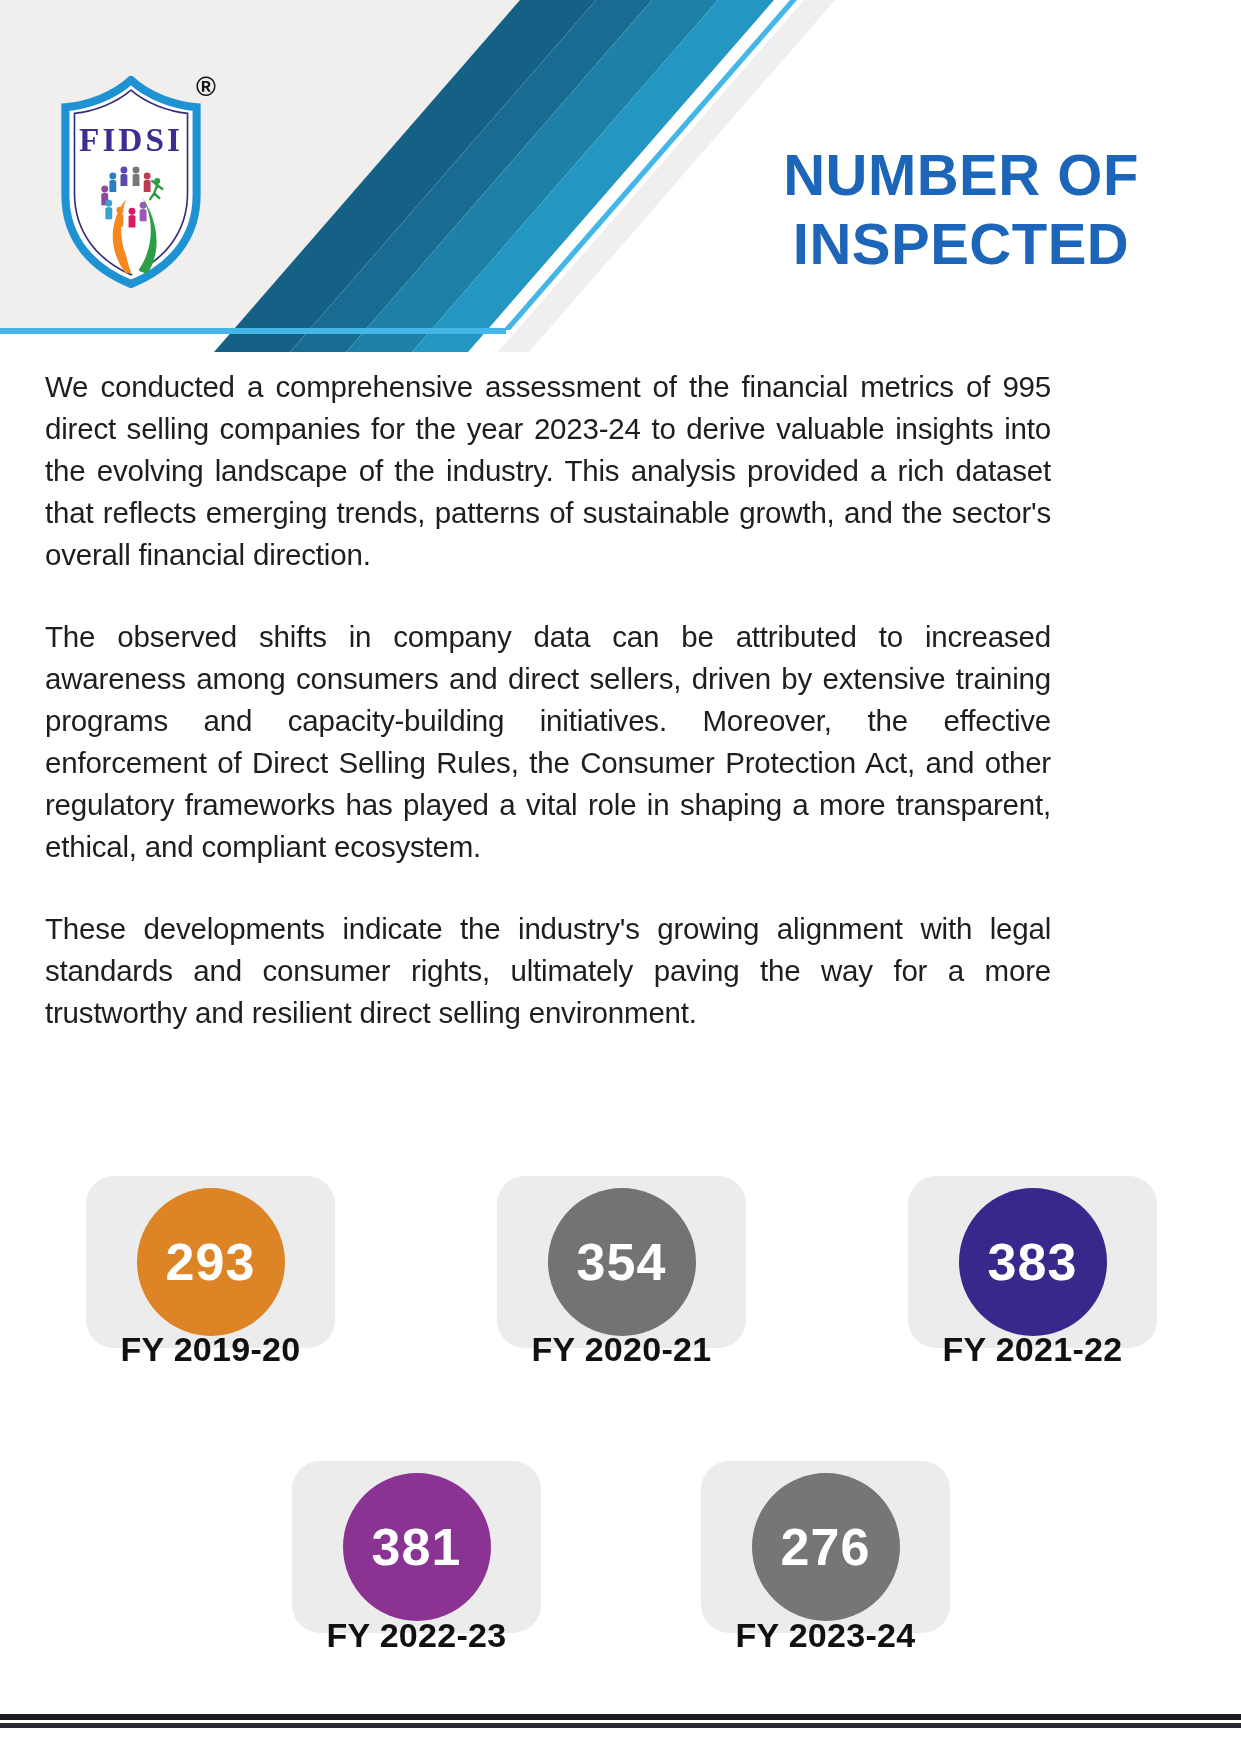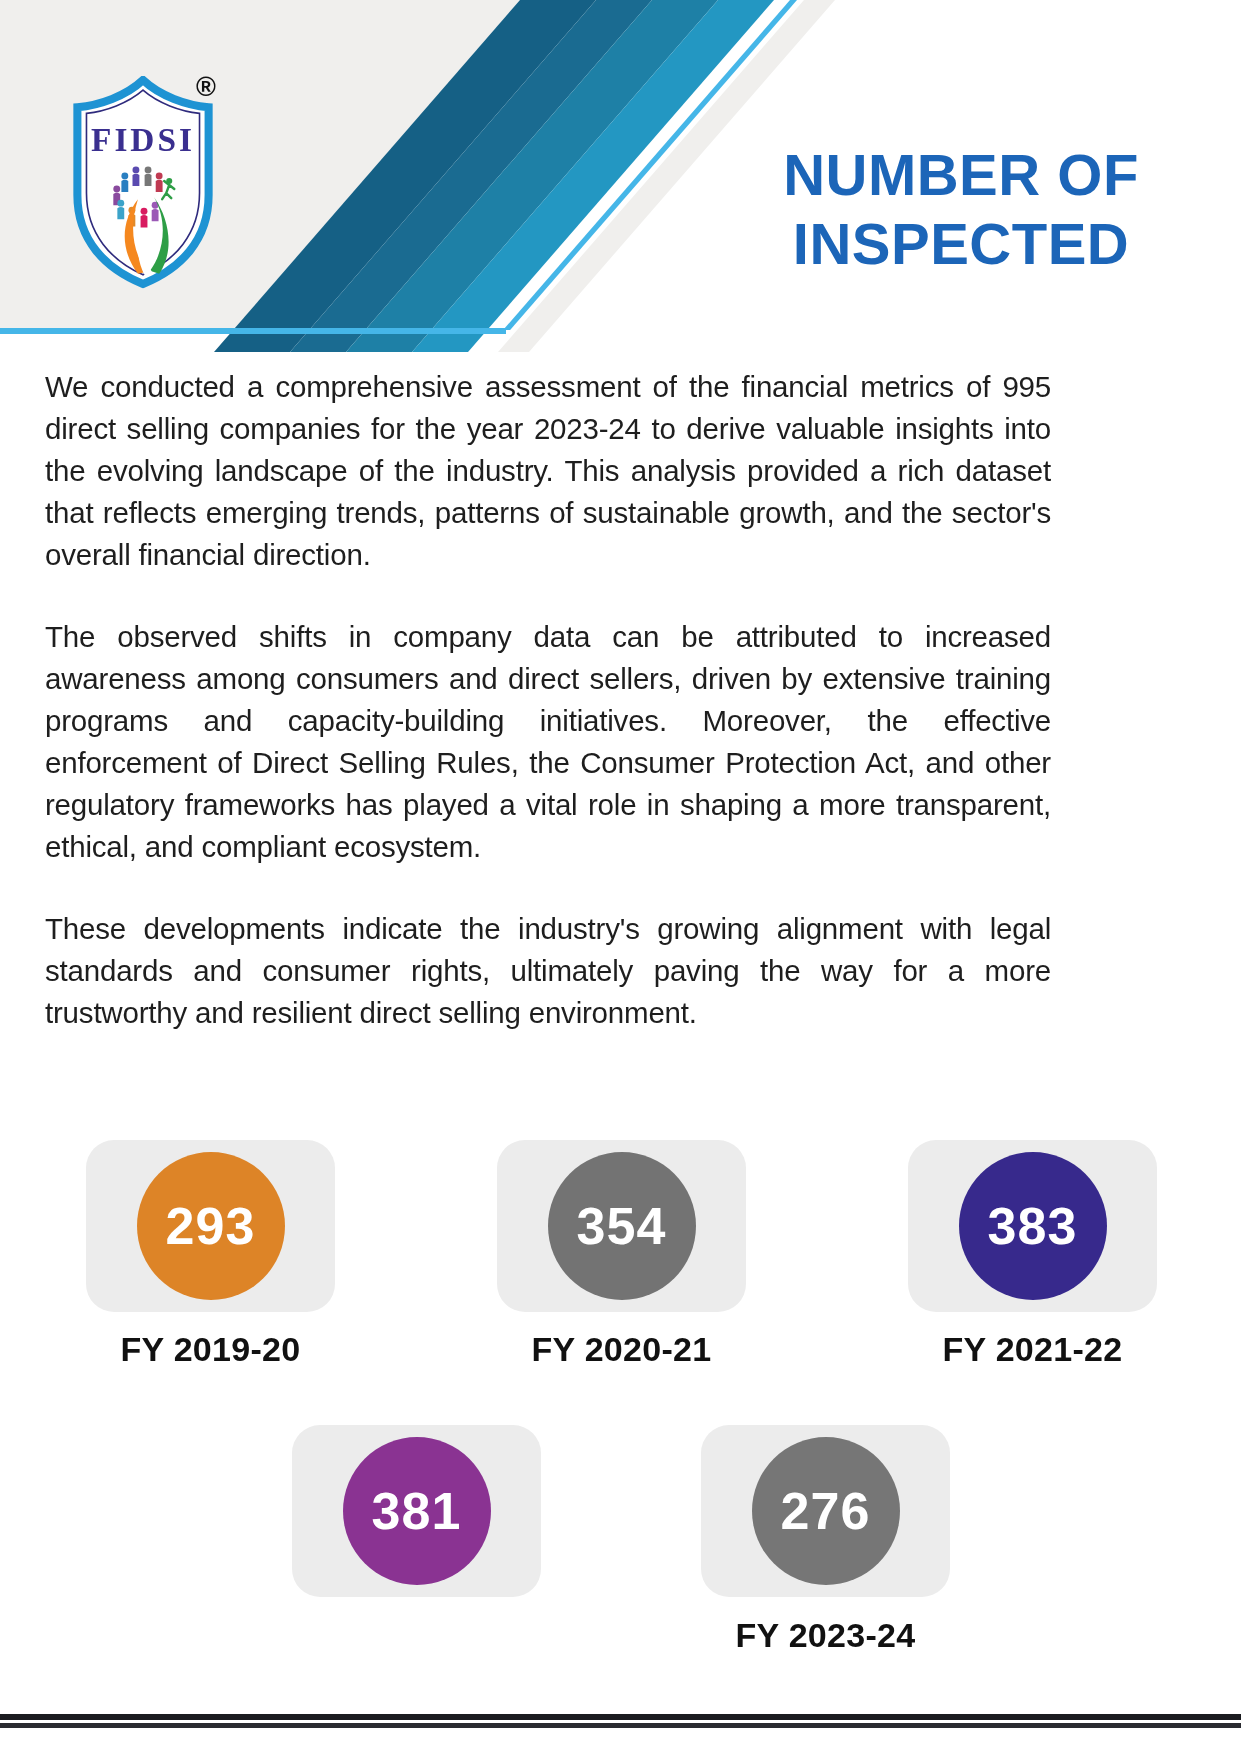--- a/index.html
+++ b/index.html
@@ -35,21 +35,21 @@
   .gray-wedge{
     position:absolute;left:804px;top:0;width:31px;height:352px;
     background:#F0EFED;
     transform:skewX(-41deg);transform-origin:0 0;
   }
   .accent-hline{
     position:absolute;left:0;top:328px;width:506px;height:6px;
   }
 
   
-  .logo{position:absolute;left:64px;top:76px;width:158px;height:214px;text-decoration:underline;}
+  .logo{position:absolute;left:52px;top:76px;width:158px;height:214px;text-decoration:underline;}
   .reg-mark{
     position:absolute;left:196px;top:72px;
     font-size:27px;color:#111;font-weight:bold;
   }
 
   
   .page-title{
     position:absolute;left:738px;top:140px;width:446px;
     text-align:center;
     color:#1C65B8;
@@ -63,21 +63,21 @@
     color:#1E1E1E;
     font-size:29.5px;line-height:42px;
     text-align:justify;
     letter-spacing:-0.2px;
   }
   .body-text p{margin:0 16px 40px 0;}
 
   
   .stat-card{
     position:absolute;width:249px;height:172px;
-    background:#ECECEC;border-radius:28px;
+    background:#ECECEC;border-radius:28px;margin-top:36px;
   }
   .stat-circle{
     width:148px;height:148px;border-radius:50%;
     margin:12px auto 0 auto;
     display:flex;align-items:center;justify-content:center;
   }
   .stat-value{
     color:#ffffff;font-size:52px;font-weight:bold;letter-spacing:1px;
   }
   .stat-label{
@@ -210,20 +210,21 @@
       <span class="stat-value">383</span>
     </div>
   </div>
   <div class="stat-label pos-l3">FY 2021-22</div>
 
   <div class="stat-card pos-c4">
     <div class="stat-circle" style="background-color: rgb(138, 51, 146);">
       <span class="stat-value">381</span>
     </div>
   </div>
+  <div class="stat-label pos-l4">FY 2022-23</div>
 
   <div class="stat-card pos-c5">
     <div class="stat-circle" style="background-color: rgb(118, 118, 118);">
       <span class="stat-value">276</span>
     </div>
   </div>
   <div class="stat-label pos-l5">FY 2023-24</div>
 
   <div class="footer-line-1" style="background-color: rgb(27, 28, 32);"></div>
   <div class="footer-line-2" style="background-color: rgb(42, 43, 48);"></div>

